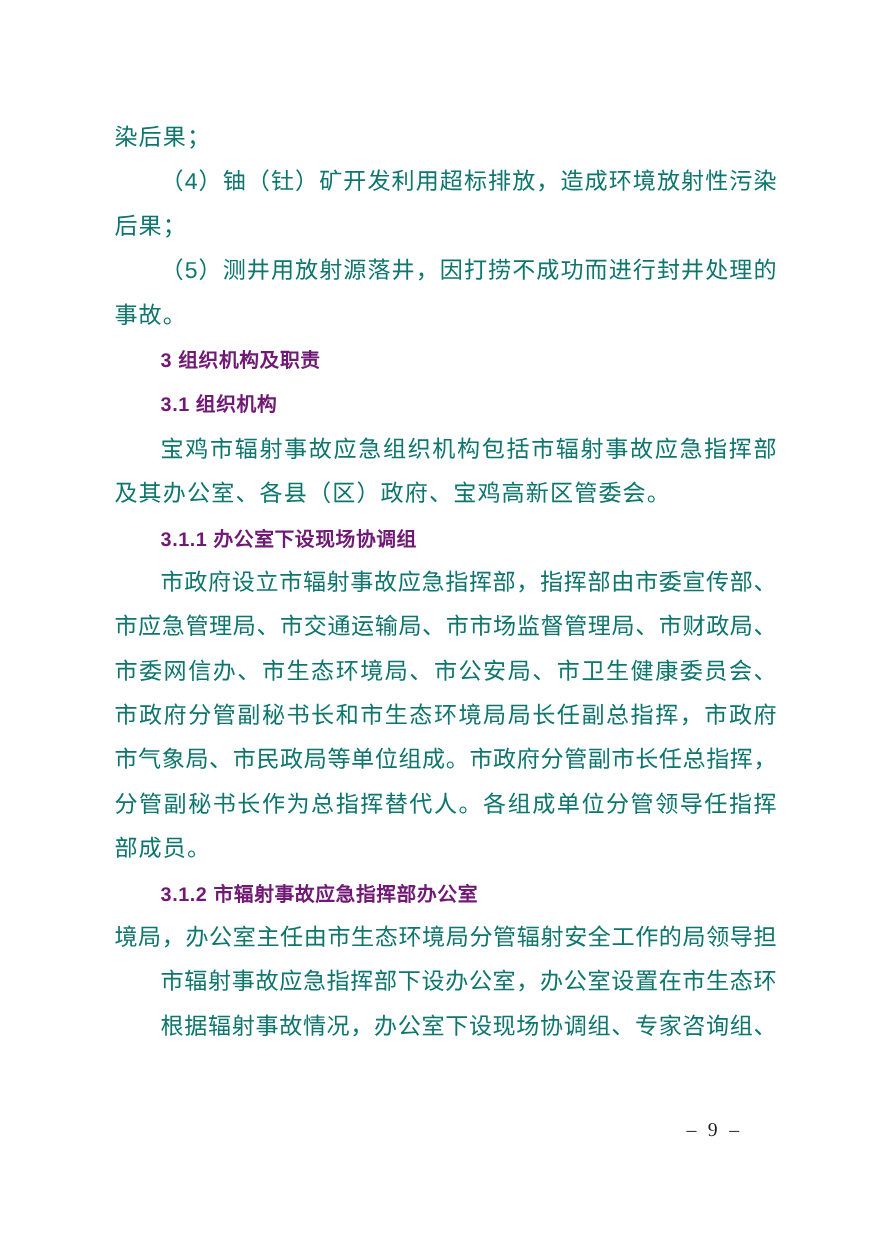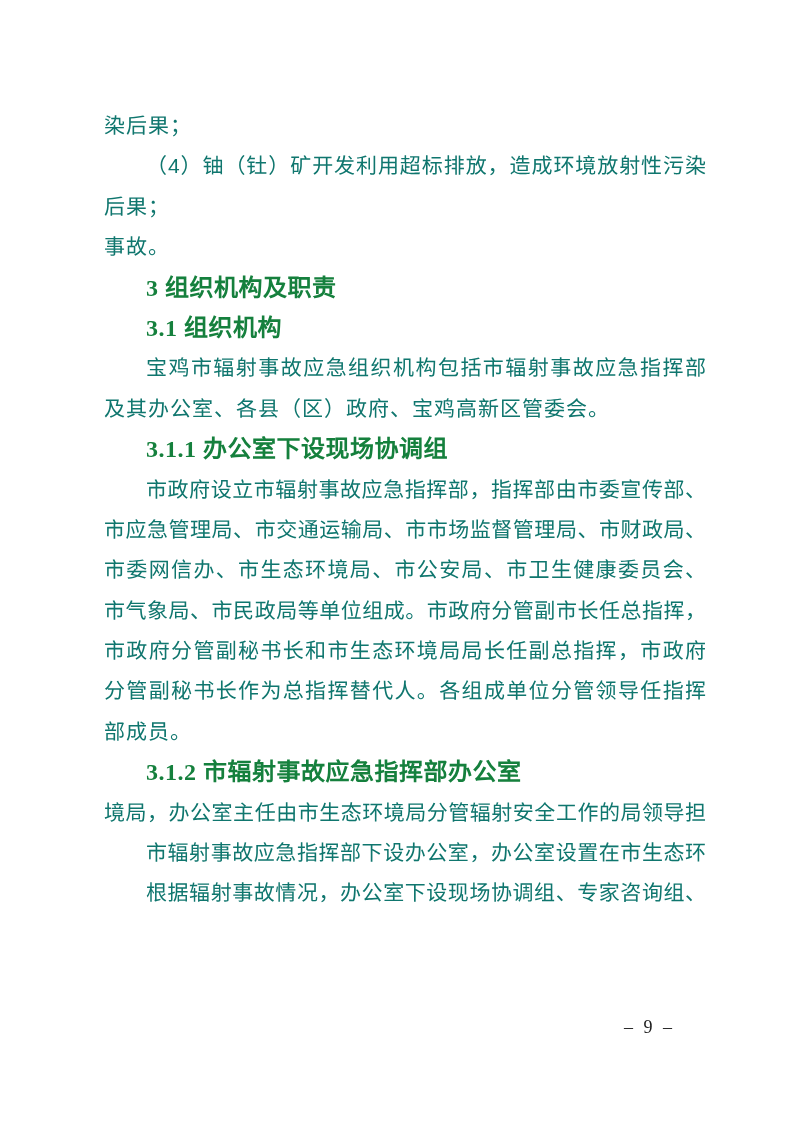--- a/index.html
+++ b/index.html
@@ -35,24 +35,24 @@
     text-align-last: justify;
     text-justify: inter-character;
     letter-spacing: 0;
     white-space: normal;
   }
   .ind {
     text-indent: 42px;
   }
   .hd {
     font-weight: 700;
-    font-size: 24px;
+    font-size: 18px;
     letter-spacing: 0.5px;
-    color: #15803d;
-    font-family: Liberation Serif, serif;
+    color: #701a75;
+    font-family: Liberation Sans, sans-serif;
   }
   .pagenum {
     position: absolute;
     left: 624px;
     top: 1016px;
     font-size: 18px;
     line-height: 22px;
     color: #1d1d1d;
     letter-spacing: 2px;
     word-spacing: 2px;
@@ -60,31 +60,32 @@
   }
 </style>
 </head>
 <body>
 
 <div class="page">
   <div class="content">
     <div class="ln">染后果；</div>
     <div class="ln ind jst">（4）铀（钍）矿开发利用超标排放，造成环境放射性污染</div>
     <div class="ln">后果；</div>
+    <div class="ln ind jst">（5）测井用放射源落井，因打捞不成功而进行封井处理的</div>
     <div class="ln">事故。</div>
     <div class="ln hd ind">3 组织机构及职责</div>
     <div class="ln hd ind">3.1 组织机构</div>
     <div class="ln ind jst">宝鸡市辐射事故应急组织机构包括市辐射事故应急指挥部</div>
     <div class="ln">及其办公室、各县（区）政府、宝鸡高新区管委会。</div>
     <div class="ln hd ind">3.1.1 办公室下设现场协调组</div>
     <div class="ln ind jst">市政府设立市辐射事故应急指挥部，指挥部由市委宣传部、</div>
     <div class="ln jst">市应急管理局、市交通运输局、市市场监督管理局、市财政局、</div>
     <div class="ln jst">市委网信办、市生态环境局、市公安局、市卫生健康委员会、</div>
+    <div class="ln jst">市政府分管副秘书长和市生态环境局局长任副总指挥，市政府</div>
     <div class="ln jst">市气象局、市民政局等单位组成。市政府分管副市长任总指挥，</div>
-    <div class="ln jst">市政府分管副秘书长和市生态环境局局长任副总指挥，市政府</div>
     <div class="ln jst">分管副秘书长作为总指挥替代人。各组成单位分管领导任指挥</div>
     <div class="ln">部成员。</div>
     <div class="ln hd ind">3.1.2 市辐射事故应急指挥部办公室</div>
     <div class="ln jst">境局，办公室主任由市生态环境局分管辐射安全工作的局领导担</div>
     <div class="ln ind jst">市辐射事故应急指挥部下设办公室，办公室设置在市生态环</div>
     <div class="ln ind jst">根据辐射事故情况，办公室下设现场协调组、专家咨询组、</div>
   </div>
 
   <div class="pagenum">– 9 –</div>
 </div>

